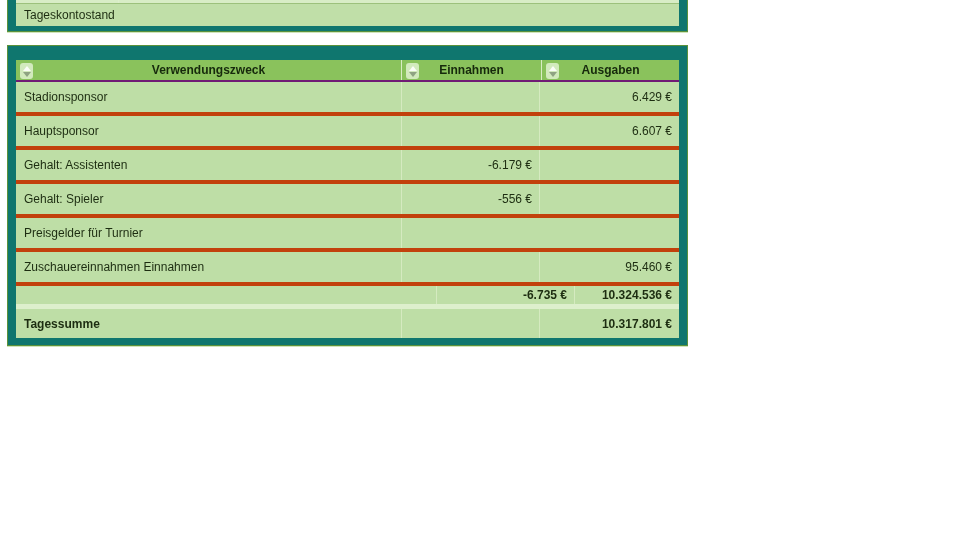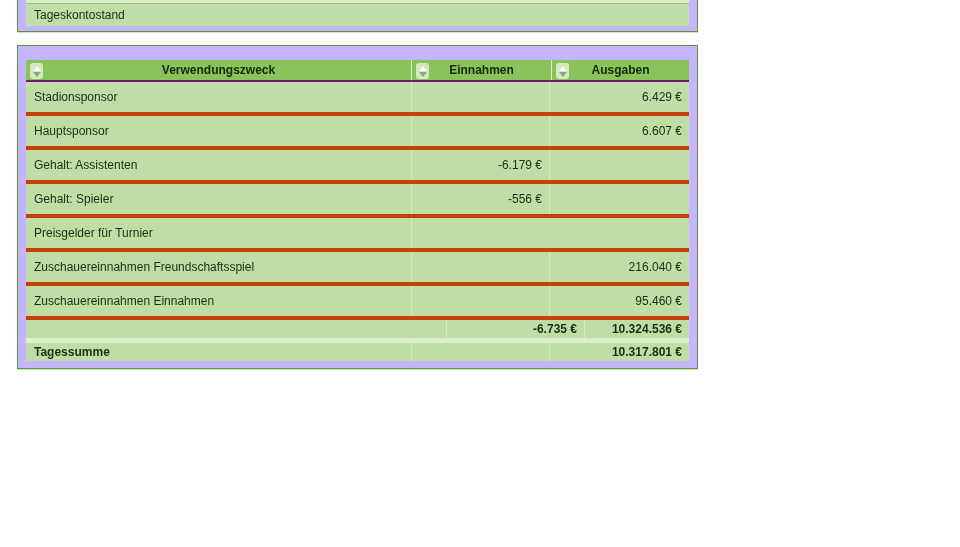--- a/index.html
+++ b/index.html
@@ -7,23 +7,23 @@
   body {
     width: 960px; height: 547px;
     background: #ffffff;
     font-family: "Liberation Sans", sans-serif;
     font-size: 12px;
     color: #1d2d11;
     overflow: hidden;
   }
 
   .panel {
-    margin-left: 17px;
+    margin-left: 7px;
     width: 681px;
-    background: #c4b5fd;
+    background: #0f766e;
     border: 1px solid #5c923b;
     box-shadow: 0 1px 0 #cfe5bb;
   }
   .panel.top {
     border-top: none;
     padding: 0 8px 5px 8px;
   }
   .panel.main {
     margin-top: 13px;
     padding: 14px 8px 7px 8px;
@@ -59,21 +59,21 @@
   .tri.down { border-top: 5px solid #8fa383; }
 
   .row { display: flex; align-items: stretch; height: 34px; background: #bedea6;
          border-bottom: 4px solid #c2410c; }
   .row .c1 { width: 385px; padding-left: 8px; display: flex; align-items: center; }
   .row .c2 { width: 138px; border-left: 1px solid #d5eac0; padding-right: 7px;
              display: flex; align-items: center; justify-content: flex-end; }
   .row .c3 { flex: 1; border-left: 1px solid #d5eac0; padding-right: 7px;
              display: flex; align-items: center; justify-content: flex-end; }
   .row.totals { font-weight: bold; height: 23px; border-bottom: 5px solid #ddefcc; padding-left: 35px; }
-  .row.daysum { font-weight: bold; height: 18px; border-bottom: none; }
+  .row.daysum { font-weight: bold; height: 29px; border-bottom: none; }
 </style>
 </head>
 <body>
 
 <div class="panel top">
   <div class="acct-sliver">
     <div class="s1"></div>
     <div class="s2"></div>
   </div>
   <div class="acct-row">
@@ -125,25 +125,20 @@
   <div class="row">
     <div class="c1">Gehalt: Spieler</div>
     <div class="c2">-556 €</div>
     <div class="c3"></div>
   </div>
   <div class="row">
     <div class="c1">Preisgelder für Turnier</div>
     <div class="c2"></div>
   </div>
   <div class="row">
-    <div class="c1">Zuschauereinnahmen Freundschaftsspiel</div>
-    <div class="c2"></div>
-    <div class="c3">216.040 €</div>
-  </div>
-  <div class="row">
     <div class="c1">Zuschauereinnahmen Einnahmen</div>
     <div class="c2"></div>
     <div class="c3">95.460 €</div>
   </div>
 
   <div class="row totals">
     <div class="c1"></div>
     <div class="c2">-6.735 €</div>
     <div class="c3">10.324.536 €</div>
   </div>

